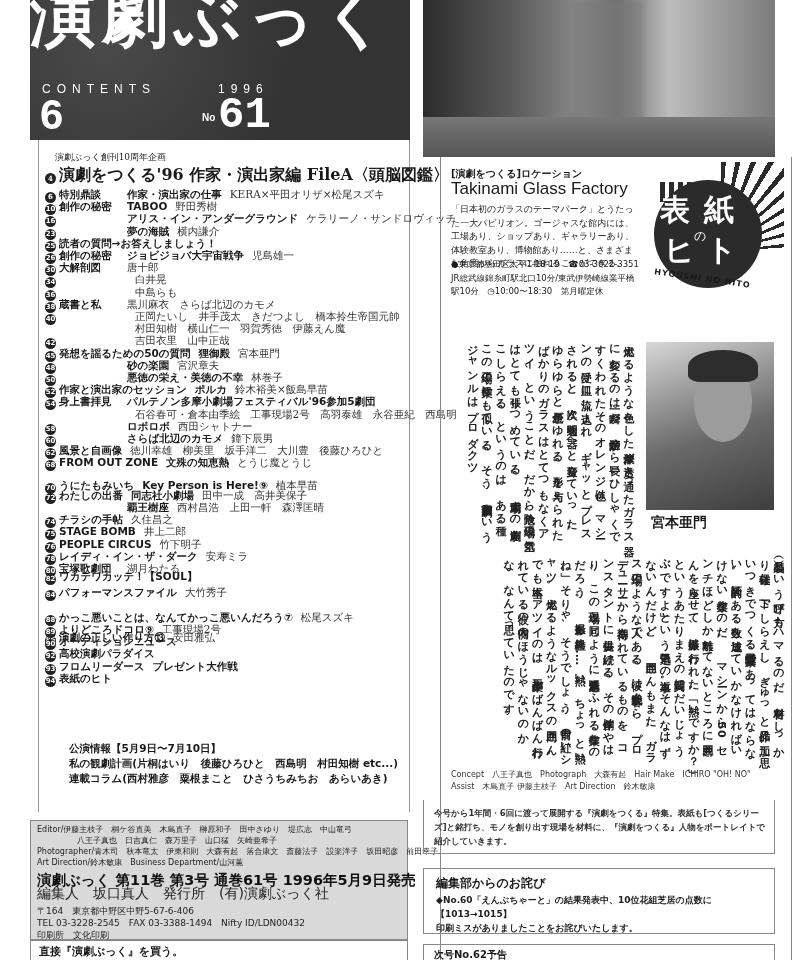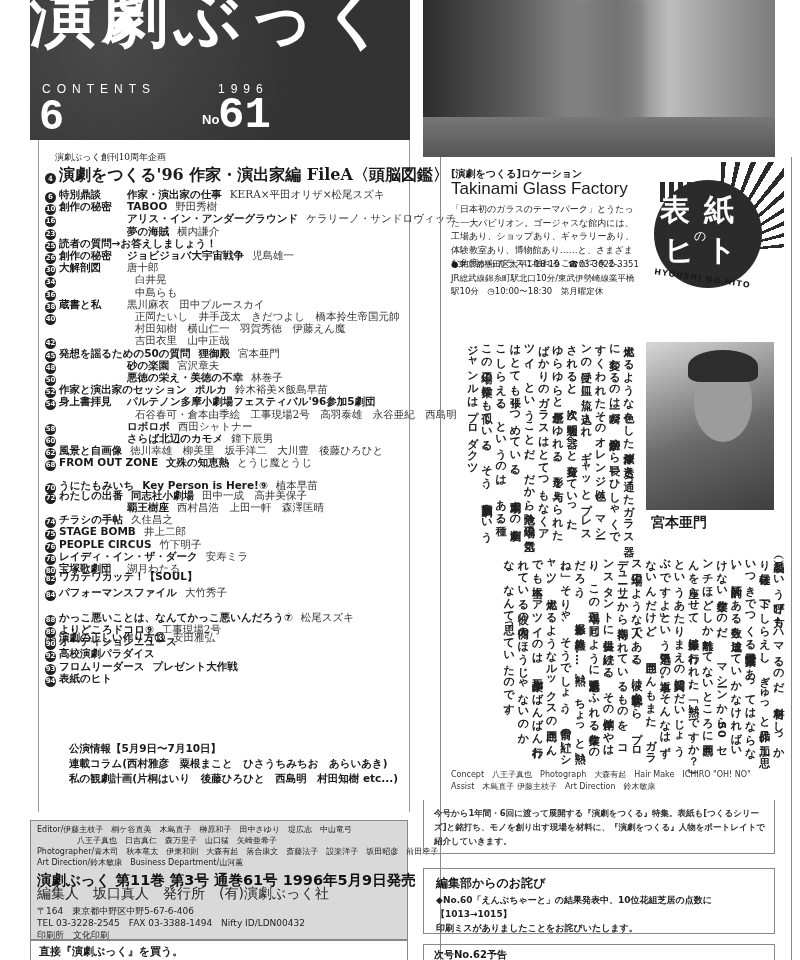--- a/index.html
+++ b/index.html
@@ -4,21 +4,21 @@
 <style>
   html,body{margin:0;padding:0;background:#fff;}
   body{width:800px;height:960px;position:relative;overflow:hidden;font-family:"DejaVu Sans","Liberation Sans",sans-serif;color:#1a1a1a;}
   .abs{position:absolute;}
   
   #masthead{left:30px;top:0;width:380px;height:140px;background:#3a3a3a;background-image:radial-gradient(circle at 20% 30%,#4a4a4a 0,#333 60%),linear-gradient(#3b3b3b,#2e2e2e);overflow:hidden;}
   #mast-title{position:absolute;left:0;top:-18px;width:380px;height:70px;color:#fff;font-weight:bold;font-size:66px;letter-spacing:6px;line-height:70px;font-family:"DejaVu Sans",sans-serif;white-space:nowrap;}
   #contents-label{position:absolute;left:12px;top:82px;color:#fff;font-size:12px;letter-spacing:6px;font-family:"Liberation Sans",sans-serif;}
   #month{position:absolute;left:10px;top:92px;color:#fff;font-size:42px;font-weight:bold;line-height:46px;font-family:"Liberation Sans",sans-serif;}
   #year{position:absolute;left:188px;top:82px;color:#fff;font-size:12px;letter-spacing:6px;font-family:"Liberation Sans",sans-serif;}
-  #no-label{position:absolute;left:172px;top:112px;color:#fff;font-size:13px;font-weight:bold;font-family:"Liberation Sans",sans-serif;}
+  #no-label{position:absolute;left:172px;top:112px;color:#fff;font-size:10px;font-weight:bold;font-family:"Liberation Sans",sans-serif;}
   #issue-no{position:absolute;left:188px;top:92px;color:#fff;font-size:44px;font-weight:bold;line-height:46px;font-family:Liberation Mono, monospace;}
 
   #toc{left:38px;top:140px;width:370px;height:672px;border-left:1px solid #999;border-right:1px solid #999;}
   #toc-intro{position:absolute;left:16px;top:11px;font-size:9px;font-family:"DejaVu Serif",serif;}
   #toc-lead{position:absolute;left:6px;top:25px;font-size:16px;font-family:"DejaVu Serif",serif;font-weight:bold;white-space:nowrap;}
   .toc-row{position:absolute;left:6px;font-size:10.5px;white-space:nowrap;line-height:13px;height:13px;}
   .pg{display:inline-block;width:11px;height:11px;border-radius:50%;background:#222;color:#fff;font-size:7px;text-align:center;line-height:11px;vertical-align:-1px;margin-right:3px;font-weight:bold;}
   .pg.empty{background:transparent;}
   .sec{font-weight:bold;}
   .ttl{font-weight:bold;}
@@ -87,21 +87,21 @@
   <div id="toc-rows">
       <div class="toc-row" style="top: 48px;"><span class="pg">6</span><span class="sec" style="display: inline-block; min-width: 60px;">特別鼎談</span><span class="ttl" style="margin-left: 8px;">作家・演出家の仕事</span><span class="auth">KERA×平田オリザ×松尾スズキ</span></div>
       <div class="toc-row" style="top: 60.2px;"><span class="pg">10</span><span class="sec" style="display: inline-block; min-width: 60px;">創作の秘密</span><span class="ttl" style="margin-left: 8px;">TABOO</span><span class="auth">野田秀樹</span></div>
       <div class="toc-row" style="top: 72.4px;"><span class="pg">16</span><span class="sec" style="display: inline-block; min-width: 60px;"></span><span class="ttl" style="margin-left: 8px;">アリス・イン・アンダーグラウンド</span><span class="auth">ケラリーノ・サンドロヴィッチ</span></div>
       <div class="toc-row" style="top: 84.6px;"><span class="pg">23</span><span class="sec" style="display: inline-block; min-width: 60px;"></span><span class="ttl" style="margin-left: 8px;">夢の海賊</span><span class="auth">横内謙介</span></div>
       <div class="toc-row" style="top: 96.8px;"><span class="pg">25</span><span class="sec" style="display: inline-block; min-width: 0px;">読者の質問→お答えしましょう！</span><span class="auth"></span></div>
       <div class="toc-row" style="top: 109px;"><span class="pg">26</span><span class="sec" style="display: inline-block; min-width: 60px;">創作の秘密</span><span class="ttl" style="margin-left: 8px;">ジョビジョバ大宇宙戦争</span><span class="auth">児島雄一</span></div>
       <div class="toc-row" style="top: 121.2px;"><span class="pg">30</span><span class="sec" style="display: inline-block; min-width: 60px;">大解剖図</span><span class="auth">唐十郎</span></div>
       <div class="toc-row" style="top: 133.4px;"><span class="pg">34</span><span class="sec" style="display: inline-block; min-width: 60px;"></span><span class="ttl" style="margin-left: 8px;"></span><span class="auth">白井晃</span></div>
       <div class="toc-row" style="top: 145.6px;"><span class="pg">36</span><span class="sec" style="display: inline-block; min-width: 60px;"></span><span class="ttl" style="margin-left: 8px;"></span><span class="auth">中島らも</span></div>
-      <div class="toc-row" style="top: 157.8px;"><span class="pg">38</span><span class="sec" style="display: inline-block; min-width: 60px;">蔵書と私</span><span class="auth">黒川麻衣　田中ブルースカイ</span></div>
+      <div class="toc-row" style="top: 157.8px;"><span class="pg">38</span><span class="sec" style="display: inline-block; min-width: 60px;">蔵書と私</span><span class="auth">黒川麻衣　さらば北辺のカモメ</span></div>
       <div class="toc-row" style="top: 170px;"><span class="pg">40</span><span class="sec" style="display: inline-block; min-width: 60px;"></span><span class="ttl" style="margin-left: 8px;"></span><span class="auth">正岡たいし　井手茂太　きだつよし　橋本拎生帝国元帥</span></div>
       <div class="toc-row" style="top: 182.2px;"><span class="pg empty"></span><span class="sec" style="display: inline-block; min-width: 60px;"></span><span class="ttl" style="margin-left: 8px;"></span><span class="auth">村田知樹　横山仁一　羽賀秀徳　伊藤えん魔</span></div>
       <div class="toc-row" style="top: 194.4px;"><span class="pg">42</span><span class="sec" style="display: inline-block; min-width: 60px;"></span><span class="ttl" style="margin-left: 8px;"></span><span class="auth">吉田衣里　山中正哉</span></div>
       <div class="toc-row" style="top: 206.6px;"><span class="pg">45</span><span class="sec" style="display: inline-block; min-width: 0px;">発想を謡るための50の質問</span><span class="ttl" style="margin-left: 8px;">狸御殿</span><span class="auth">宮本亜門</span></div>
       <div class="toc-row" style="top: 218.8px;"><span class="pg">48</span><span class="sec" style="display: inline-block; min-width: 60px;"></span><span class="ttl" style="margin-left: 8px;">砂の楽園</span><span class="auth">宮沢章夫</span></div>
       <div class="toc-row" style="top: 231px;"><span class="pg">50</span><span class="sec" style="display: inline-block; min-width: 60px;"></span><span class="ttl" style="margin-left: 8px;">悪徳の栄え・美徳の不幸</span><span class="auth">林巻子</span></div>
       <div class="toc-row" style="top: 243.2px;"><span class="pg">52</span><span class="sec" style="display: inline-block; min-width: 0px;">作家と演出家のセッション</span><span class="ttl" style="margin-left: 8px;">ポルカ</span><span class="auth">鈴木裕美×飯島早苗</span></div>
       <div class="toc-row" style="top: 255.4px;"><span class="pg">54</span><span class="sec" style="display: inline-block; min-width: 60px;">身上書拝見</span><span class="ttl" style="margin-left: 8px;">パルテノン多摩小劇場フェスティバル'96参加5劇団</span><span class="auth"></span></div>
       <div class="toc-row" style="top: 267.6px;"><span class="pg empty"></span><span class="sec" style="display: inline-block; min-width: 60px;"></span><span class="ttl" style="margin-left: 8px;"></span><span class="auth">石谷春可・倉本由季絵　工事現場2号　高羽泰雄　永谷亜紀　西島明</span></div>
       <div class="toc-row" style="top: 279.8px;"><span class="pg">58</span><span class="sec" style="display: inline-block; min-width: 60px;"></span><span class="ttl" style="margin-left: 8px;">ロボロボ</span><span class="auth">西田シャトナー</span></div>
@@ -121,22 +121,22 @@
       <div class="toc-row" style="top: 458.6px;"><span class="pg">86</span><span class="sec" style="display: inline-block; min-width: 60px; margin-top: 32px;">演劇の正しい作り方⑬</span><span class="auth">安田雅弘</span></div>
       <div class="toc-row" style="top: 470.8px;"><span class="pg">88</span><span class="sec" style="display: inline-block; min-width: 0px;">かっこ悪いことは、なんてかっこ悪いんだろう⑦</span><span class="auth">松尾スズキ</span></div>
       <div class="toc-row" style="top: 483px;"><span class="pg">89</span><span class="sec" style="display: inline-block; min-width: 60px;">よりどころドコロ⑨</span><span class="auth">工事現場2号</span></div>
       <div class="toc-row" style="top: 495.2px;"><span class="pg">90</span><span class="sec" style="display: inline-block; min-width: 0px;">オーディションニュース</span><span class="auth"></span></div>
       <div class="toc-row" style="top: 507.4px;"><span class="pg">92</span><span class="sec" style="display: inline-block; min-width: 60px;">高校演劇パラダイス</span><span class="auth"></span></div>
       <div class="toc-row" style="top: 519.6px;"><span class="pg">93</span><span class="sec" style="display: inline-block; min-width: 60px;">フロムリーダース</span><span class="ttl" style="margin-left: 8px;">プレゼント大作戦</span><span class="auth"></span></div>
       <div class="toc-row" style="top: 531.8px;"><span class="pg">94</span><span class="sec" style="display: inline-block; min-width: 60px;">表紙のヒト</span><span class="auth"></span></div>
     </div>
   <div id="toc-extra">
     <div style="padding-left:24px;font-weight:bold">公演情報【5月9日〜7月10日】</div>
+    <div style="padding-left:24px;font-weight:bold">私の観劇計画(片桐はいり　後藤ひろひと　西島明　村田知樹 etc...)</div>
     <div style="padding-left:24px;font-weight:bold">連載コラム(西村雅彦　粟根まこと　ひさうちみちお　あらいあき)</div>
-    <div style="padding-left:24px;font-weight:bold">私の観劇計画(片桐はいり　後藤ひろひと　西島明　村田知樹 etc...)</div>
   </div>
 </div>
 
 <div id="credits" class="abs">
   <div class="cred-line" style="top:3px">Editor/伊藤主枝子　桐ケ谷直美　木島直子　榊原和子　田中さゆり　堤広志　中山竜弓</div>
   <div class="cred-line" style="top:14px;left:46px">八王子真也　日吉真仁　森万里子　山口猛　矢崎亜希子</div>
   <div class="cred-line" style="top:25px">Photographer/青木司　秋本竜太　伊東和則　大森有起　落合康文　斎藤法子　設楽洋子　坂田昭彦　前田幸子</div>
   <div class="cred-line" style="top:36px">Art Direction/鈴木敏康　Business Department/山河薫</div>
   <div id="pub-line">演劇ぶっく 第11巻 第3号 通巻61号 1996年5月9日発売</div>
   <div class="cred-line" style="top:64px;font-size:14px">編集人　坂口真人　発行所　(有)演劇ぶっく社</div>

